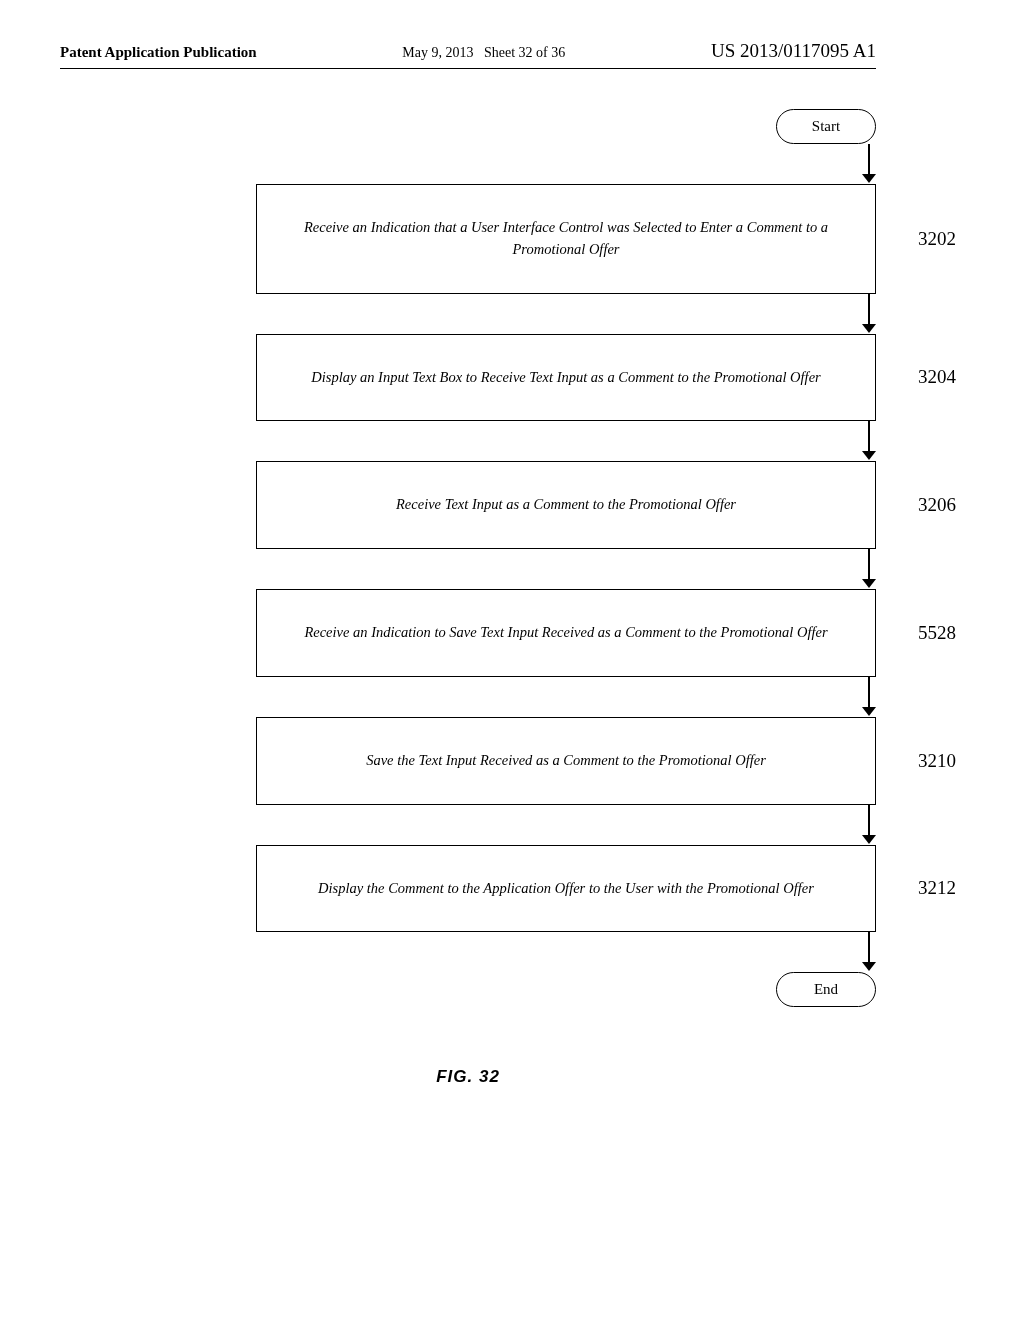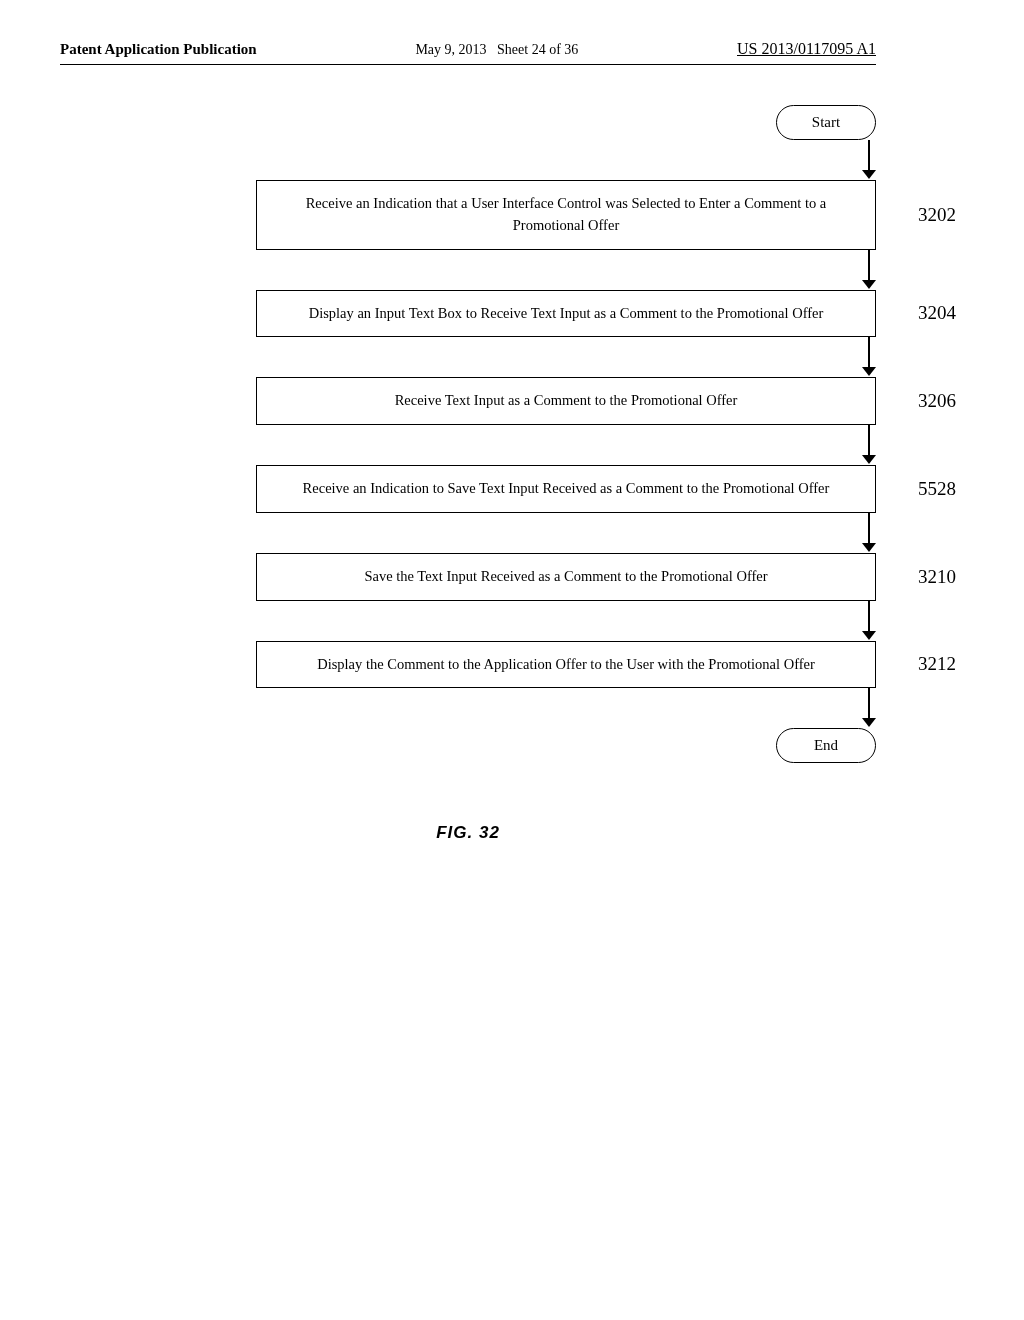--- a/index.html
+++ b/index.html
@@ -28,22 +28,21 @@
       margin-bottom: 40px;
     }
     .header-left {
       font-weight: bold;
       font-size: 15px;
     }
     .header-center {
       font-size: 14px;
     }
     .header-right {
-      font-size: 16px;
-      text-decoration: underline;
+      font-size: 19px;
     }
 
     
     .flowchart {
       display: flex;
       flex-direction: column;
       align-items: flex-end;
       gap: 0;
       margin-top: 10px;
     }
@@ -56,27 +55,28 @@
       font-size: 15px;
       background: #fff;
       display: inline-block;
       min-width: 100px;
       text-align: center;
     }
 
     
     .process-box {
       border: 1.5px solid #000;
-      padding: 12px 24px;
+      padding: 32px 24px;
       font-size: 14.5px;
       background: #fff;
       text-align: center;
       width: 620px;
       line-height: 1.5;
       position: relative;
+      font-style: italic;
     }
 
     
     .arrow {
       display: flex;
       flex-direction: column;
       align-items: center;
       height: 40px;
       position: relative;
     }
@@ -124,21 +124,21 @@
     }
   </style>
 </head>
 <body>
 
 <div class="page">
 
   <div class="header">
     <span class="header-left">Patent Application Publication</span>
     <span class="header-center">
-      <span>May 9, 2013&nbsp;&nbsp;&nbsp;</span><span>Sheet 24 of 36</span>
+      <span>May 9, 2013&nbsp;&nbsp;&nbsp;</span><span>Sheet 32 of 36</span>
     </span>
     <span class="header-right">US 2013/0117095 A1</span>
   </div>
 
   <div class="flowchart">
 
     <div class="pill">Start</div>
 
     <div class="arrow"></div>
 

